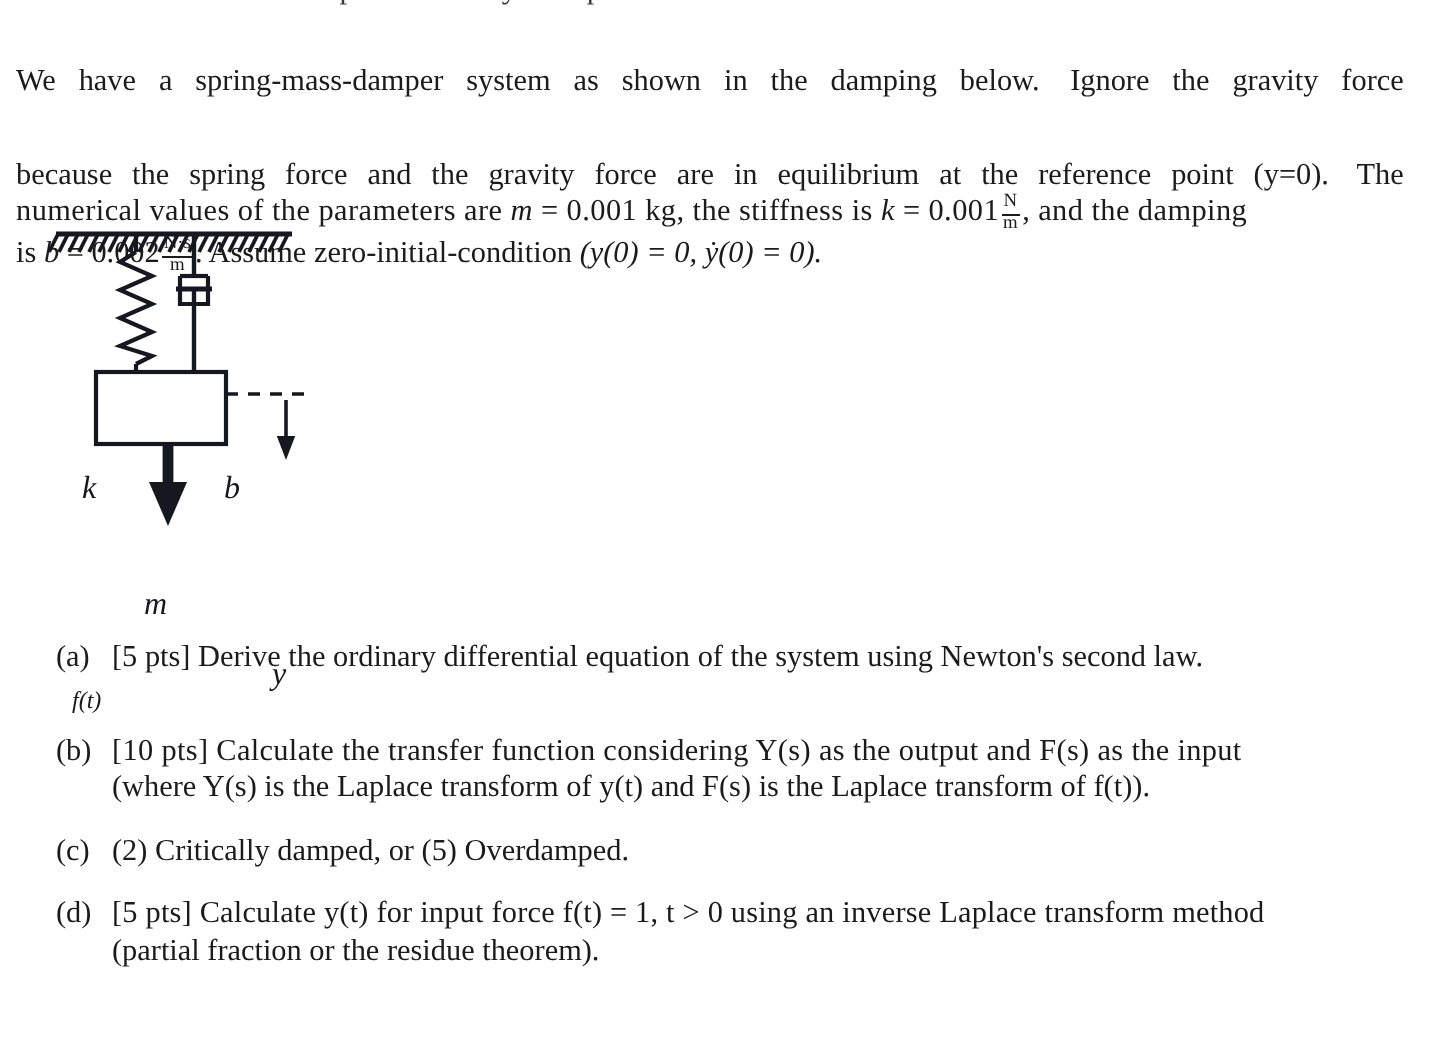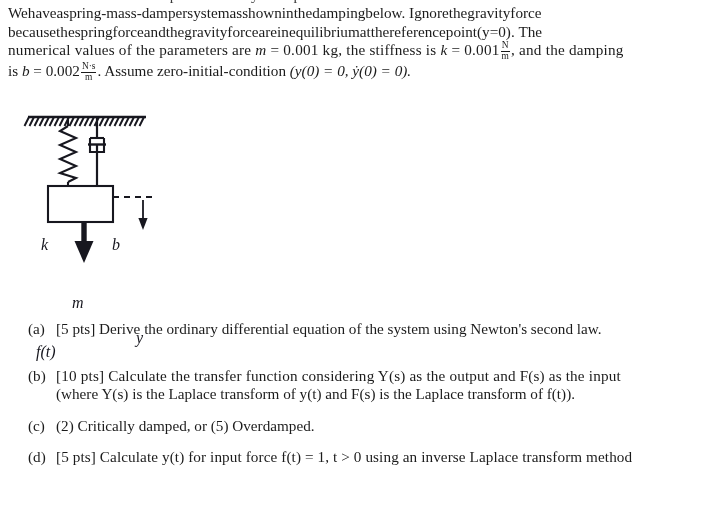--- a/index.html
+++ b/index.html
@@ -44,21 +44,23 @@
     text-justify: inter-word;
     color: #1b1b1b;
   }
   #intro .ln {
     display: block;
     white-space: nowrap;
   }
   
   #intro .ln.just {
     display: flex;
+    justify-content: space-between;
     white-space: nowrap;
+    margin-top: 28px;
   }
 
   i.m, span.m {
     font-family: "Liberation Serif", "DejaVu Serif", serif;
     font-style: italic;
   }
 
   
   .frac {
     display: inline-block;
@@ -245,21 +247,21 @@
   </svg>
 
   <span class="fig-label" style="left:41px; top:136px; font-size:16px;">k</span>
 
   <span class="fig-label" style="left:112px; top:136px; font-size:16px;">b</span>
 
   <span class="fig-label" style="left:72px; top:194px; font-size:16px;">m</span>
 
   <span class="fig-label" style="left:136px; top:229px; font-size:16px;">y</span>
 
-  <span class="fig-label" style="left:36px; top:243px; font-size:16px;">f(t)</span>
+  <span class="fig-label" style="left:36px; top:243px; font-size:12px;">f(t)</span>
 </div>
 
 <div id="questions">
 
   <div class="qitem">
     <span class="qmark">(a)</span>
     <span class="qline">[5 pts] Derive the ordinary differential equation of the system using Newton's second law.</span>
   </div>
 
   <div class="qitem">
@@ -269,15 +271,16 @@
   </div>
 
   <div class="qitem">
     <span class="qmark">(c)</span>
     <span class="qline">(2) Critically damped, or (5) Overdamped.</span>
   </div>
 
   <div class="qitem">
     <span class="qmark">(d)</span>
     <span class="qline" style="letter-spacing:0.1px;">[5 pts] Calculate y(t) for input force f(t) = 1, t &gt; 0 using an inverse Laplace transform method</span>
+    <span class="qline">(partial fraction or the residue theorem).</span>
   </div>
 
 </div>
 
 </body></html>

